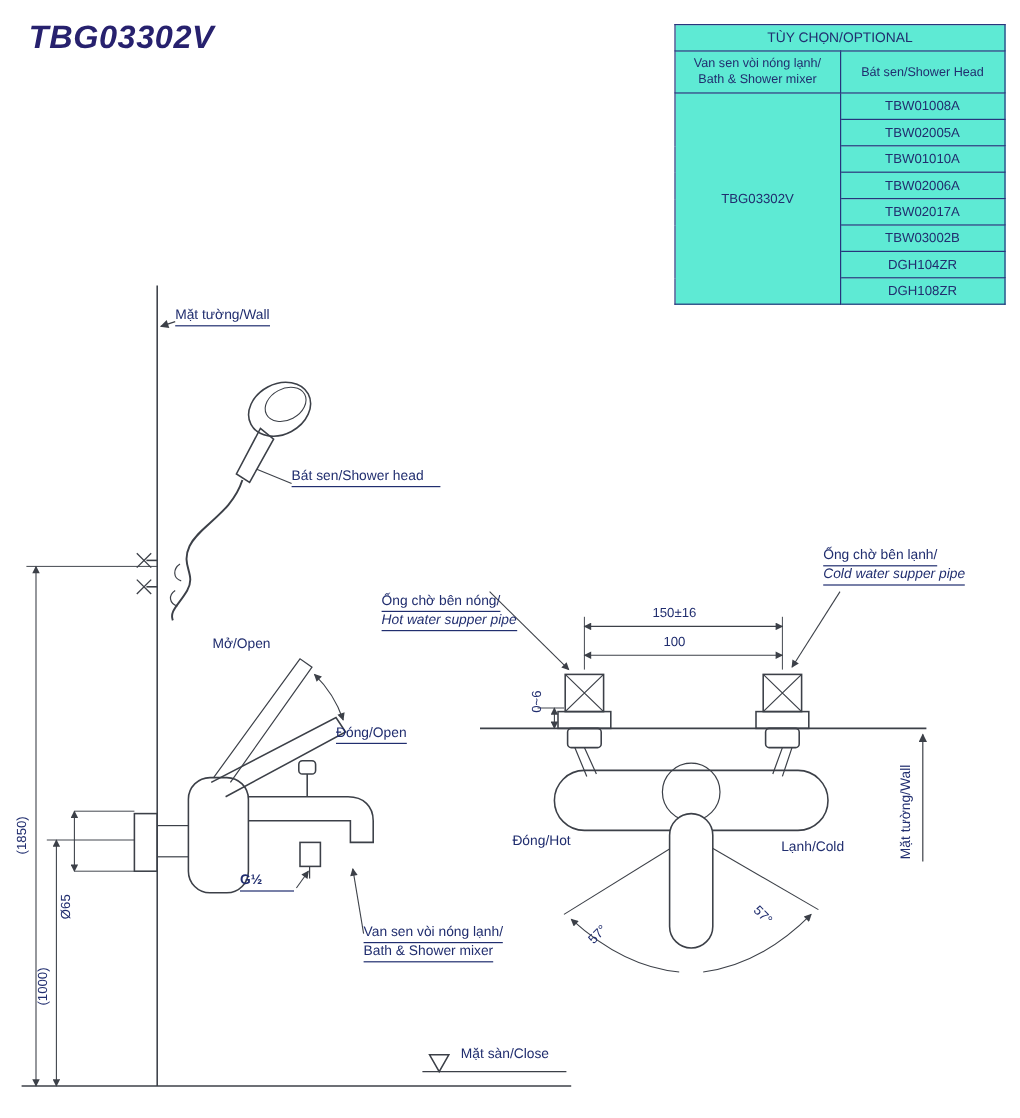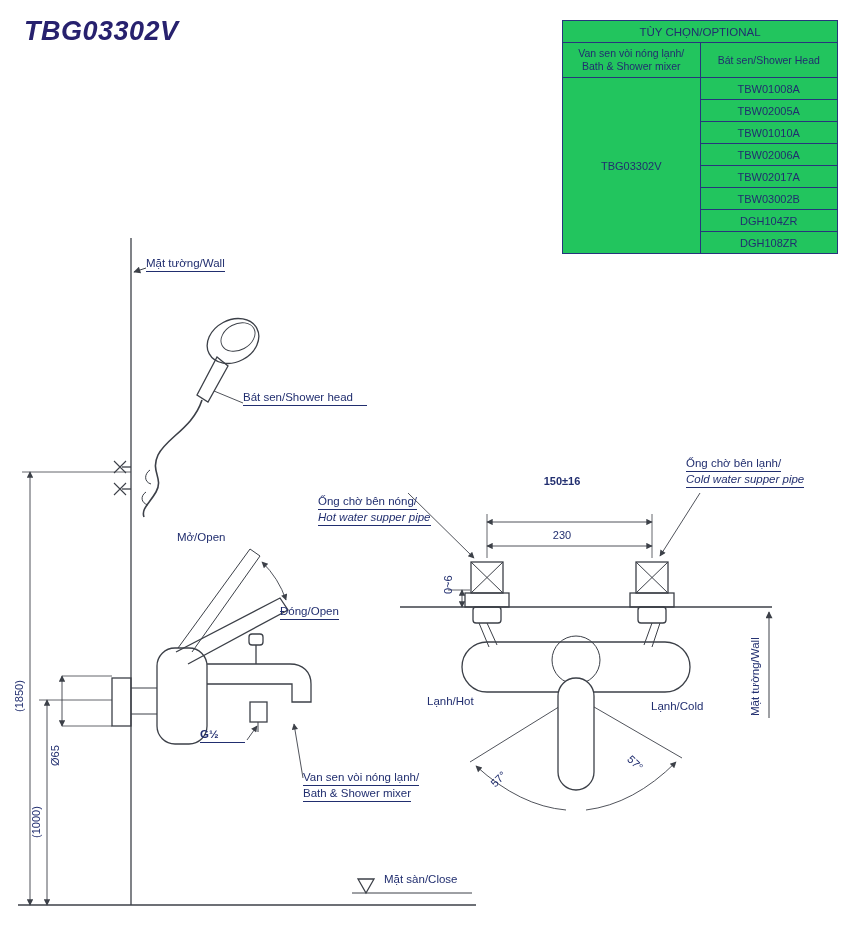--- a/index.html
+++ b/index.html
@@ -10,21 +10,21 @@
   #page-title {
     position:absolute; left:24px; top:16px;
     font-size:27px; font-weight:bold; font-style:italic; color:#27216e;
     letter-spacing:0.5px;
   }
   
   #options-table-wrap { position:absolute; left:562px; top:20px; width:276px; }
   table.opt { border-collapse:collapse; width:100%; table-layout:fixed; }
   table.opt td, table.opt th {
     border:1px solid #27357c; font-size:11px; font-weight:normal;
-    color:#212e6f; text-align:center; padding:2px 2px; background:#22c55e;
+    color:#212e6f; text-align:center; padding:2px 2px; background:#5eead4;
   }
   table.opt th.title-row { height:17px; font-size:11.5px; }
   table.opt td.subhead { height:30px; font-size:10.5px; line-height:13px; }
   table.opt td.model-cell { font-size:11px; }
   table.opt td.head-cell { height:17px; }
   
   .lbl { position:absolute; font-size:11.5px; color:#212e6f; white-space:nowrap; line-height:14px; }
   .dim { font-size:11px; }
   .ul  { border-bottom:1px solid #212e6f; padding-bottom:1px; display:inline-block; }
   .it  { font-style:italic; }
@@ -188,27 +188,27 @@
 
 <div class="lbl" style="left:318px; top:456px;margin-top:38px;">
   <span class="ul">Ống chờ bên nóng/</span><br>
   <span class="ul it">Hot water supper pipe</span>
 </div>
 <div class="lbl" style="left:686px; top:456px;">
   <span class="ul">Ống chờ bên lạnh/</span><br>
   <span class="ul it">Cold water supper pipe</span>
 </div>
 
-<div class="lbl dim center" style="left:530px; top:474px; width:64px;font-weight:bold;">150±16</div>
-<div class="lbl dim center" style="left:530px; top:528px; width:64px;">230</div>
+<div class="lbl dim center" style="left:530px; top:504px; width:64px;">150±16</div>
+<div class="lbl dim center" style="left:530px; top:528px; width:64px;">100</div>
 <div class="lbl dim rot90" style="left:441px; top:594px;">0~6</div>
 
 <div class="lbl rot90" style="left:748px; top:716px;">Mặt tường/Wall</div>
 
-<div class="lbl" style="left:427px; top:694px;">Lạnh/Hot</div>
+<div class="lbl" style="left:427px; top:694px;">Đóng/Hot</div>
 <div class="lbl" style="left:651px; top:699px;">Lạnh/Cold</div>
 
 <div class="lbl dim" style="left:490px; top:772px; transform:rotate(-45deg);">57°</div>
 <div class="lbl dim" style="left:627px; top:756px; transform:rotate(45deg);">57°</div>
 
 <div class="lbl dim rot90" style="left:12px; top:712px;">(1850)</div>
 <div class="lbl dim rot90" style="left:29px; top:838px;">(1000)</div>
 <div class="lbl dim rot90" style="left:48px; top:766px;">Ø65</div>
 
 <div class="lbl" style="left:200px; top:727px;font-weight:bold;"><span class="ul" style="padding-right:26px;">G½</span></div>

